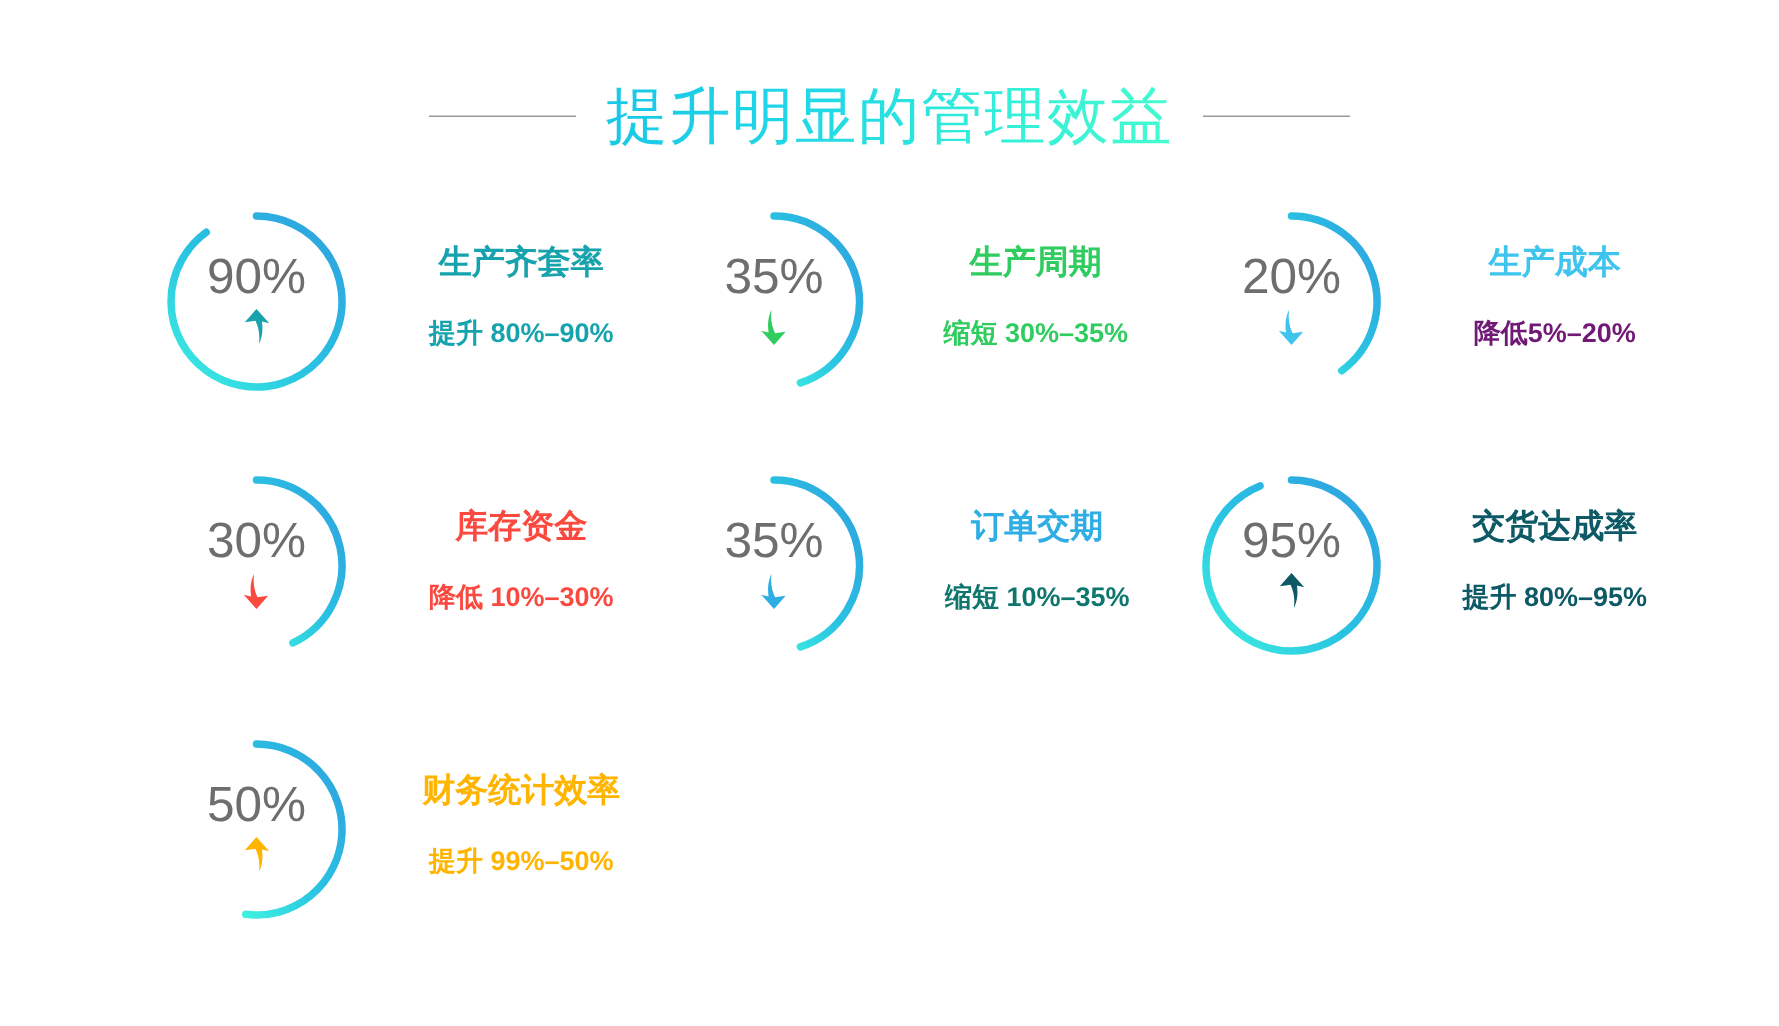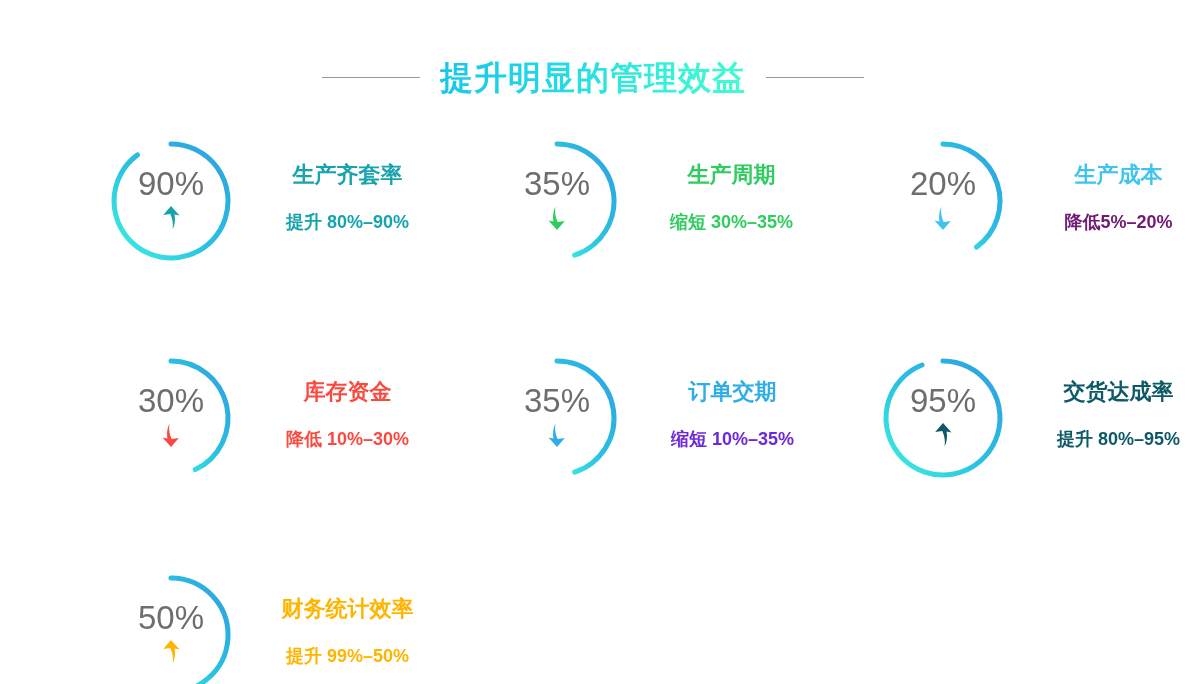--- a/index.html
+++ b/index.html
@@ -29,22 +29,22 @@
   }
   .header-rule {
     width: 98px;
     height: 0;
     border-top: 1px solid #999999;
     flex: 0 0 auto;
   }
   .header-rule.left  { margin-right: 20px; }
   .header-rule.right { margin-left: 20px; }
   .page-title {
-    font-size: 33px;
-    font-weight: bold;
+    font-size: 41px;
+    font-weight: normal;
     letter-spacing: 1px;
     line-height: 1;
     white-space: nowrap;
     background-image: linear-gradient(100deg, #18c8e8 0%, #22d9e6 38%, #35f0d8 72%, #46fbcf 100%);
     -webkit-background-clip: text;
     background-clip: text;
     color: transparent;
     -webkit-text-fill-color: transparent;
   }
 
@@ -53,21 +53,20 @@
     position: absolute;
     left: 96px;
     top: 126px;
     width: 1010px;
     height: 530px;
     display: grid;
     grid-template-columns: repeat(3, 345px);
     grid-template-rows: repeat(3, 176px);
     column-gap: 0px;
     row-gap: 0px;
-    gap: 41px;
   }
 
   .card {
     position: relative;
     display: flex;
     align-items: flex-start;
     height: 176px;
   }
 
   
@@ -265,21 +264,21 @@
       </svg>
       <div class="ring-center">
         <div class="ring-value">35%</div>
         <svg class="arrow" viewBox="0 0 22 26">
           <path d="M 11 25 L 2.5 15.5 L 7.4 16.6 C 6.6 11.5 7.0 6.4 9.4 1.5 C 8.6 7.1 9.4 12.4 11.7 17.1 L 18.8 16.1 Z" fill="#2eaee4"></path>
         </svg>
       </div>
     </div>
     <div class="card-text">
       <div class="card-title" style="color:#2eaee4">订单交期</div>
-      <div class="card-sub" style="color:#6d28d9">缩短 10%–35%</div>
+      <div class="card-sub" style="color:#0f766e">缩短 10%–35%</div>
     </div>
   </div>
     <div class="card c7">
     <div class="ring-wrap">
       <svg class="ring-svg" viewBox="0 0 150 150">
         <defs>
           <linearGradient id="ringgrad7" x1="1" y1="0" x2="0" y2="1">
             <stop offset="0%" stop-color="#2f9fe0"></stop>
             <stop offset="55%" stop-color="#29c3e2"></stop>
             <stop offset="100%" stop-color="#3ef0e0"></stop>

